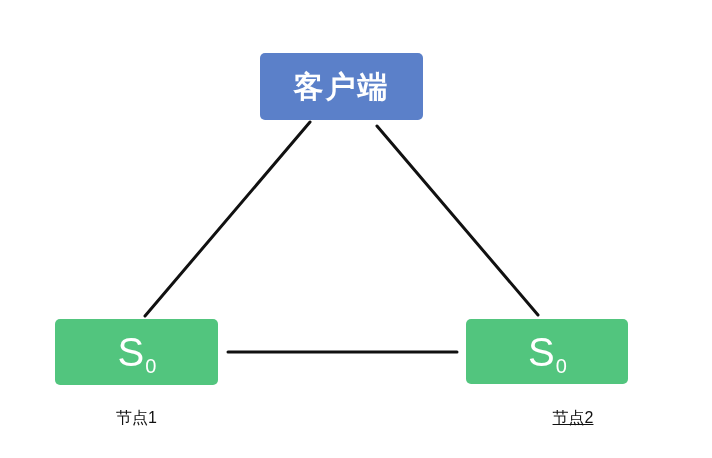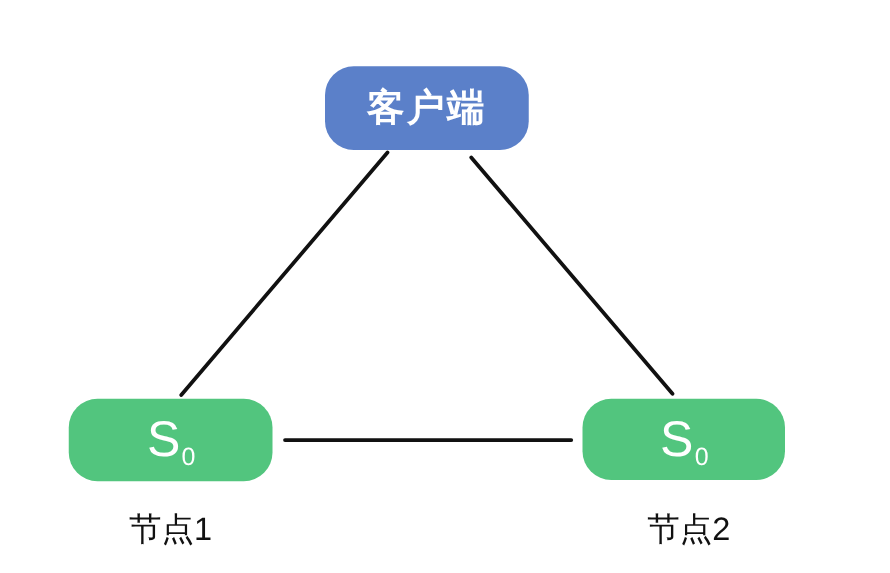--- a/index.html
+++ b/index.html
@@ -31,21 +31,21 @@
   svg.connectors line {
     stroke: var(--line, #111111);
     stroke-width: 3;
     stroke-linecap: round;
   }
   .node {
     position: absolute;
     display: flex;
     align-items: center;
     justify-content: center;
-    border-radius: 23px;
+    border-radius: 5px;
     box-sizing: border-box;
   }
   .node.client {
     left: 260px;
     top: 53px;
     width: 163px;
     height: 67px;
     background: var(--client-fill, #5B80C9);
   }
   .node.client .node-label {
@@ -82,32 +82,33 @@
     font-weight: 300;
     vertical-align: baseline;
     position: relative;
     top: 7px;
     left: 1px;
   }
   .caption {
     position: absolute;
     text-align: center;
     color: var(--caption-text, #111111);
-    font-size: 26px;
+    font-size: 16px;
     line-height: 1;
   }
   .caption.caption1 {
     left: 55px;
     top: 410px;
     width: 163px;
   }
   .caption.caption2 {
-    left: 470px;
+    left: 492px;
     top: 410px;
     width: 162px;
+    text-decoration: underline;
   }
 </style>
 </head>
 <body>
 
 <div class="canvas">
 
   <svg class="connectors">
       <line x1="310" y1="122" x2="145" y2="316"></line>
       <line x1="377" y1="126" x2="538" y2="315"></line>

